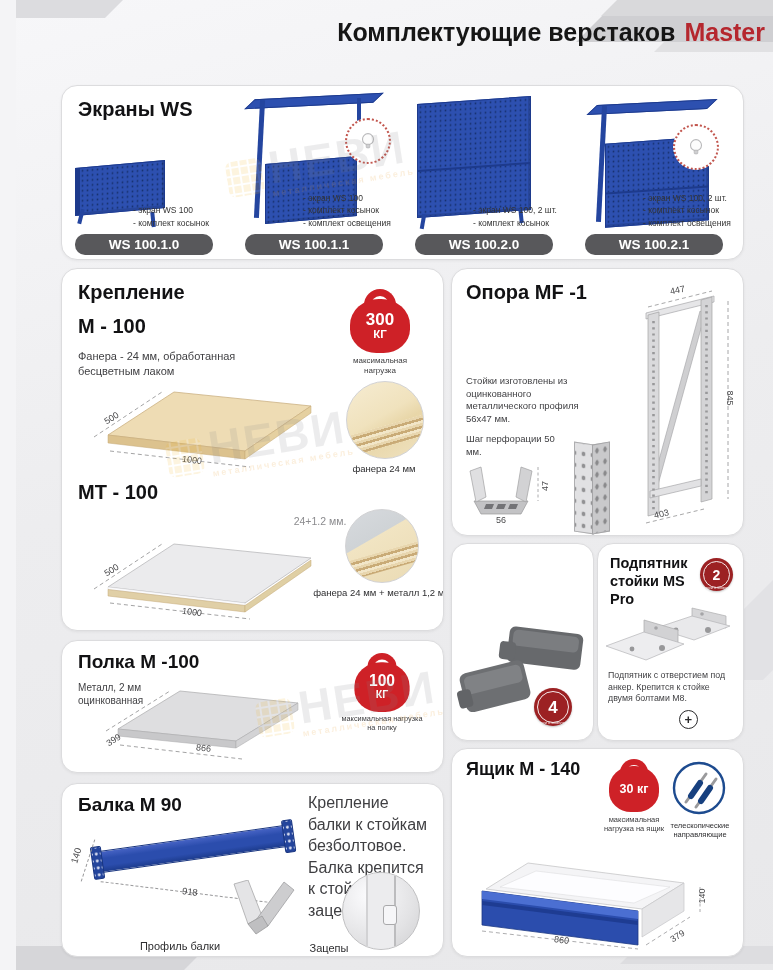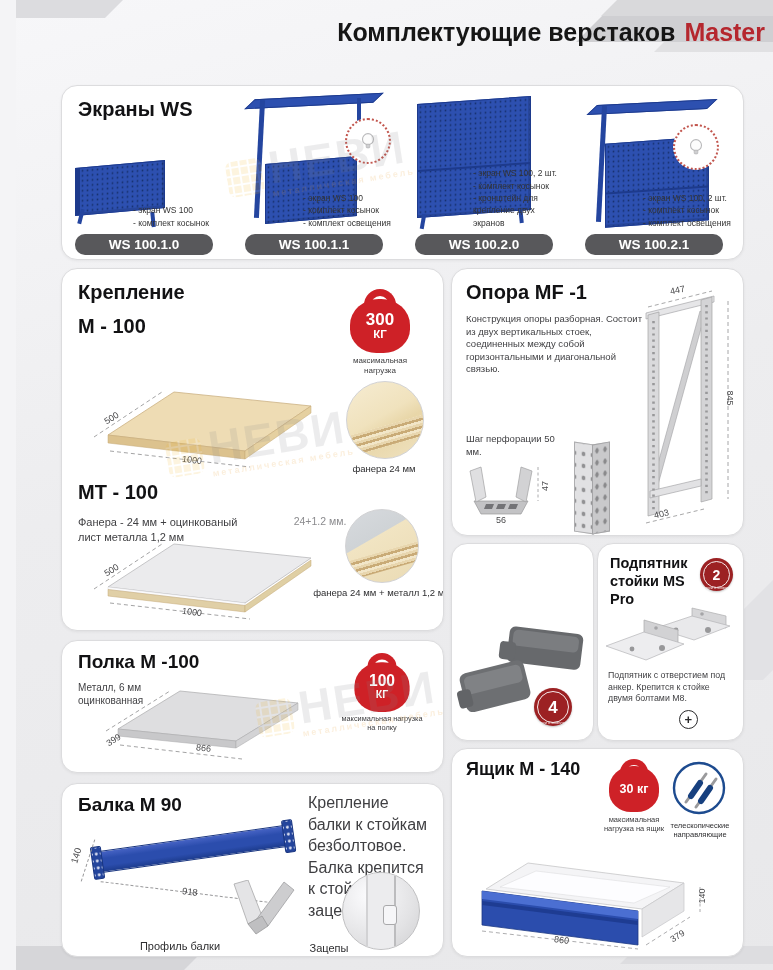--- a/index.html
+++ b/index.html
@@ -165,21 +165,20 @@
       <div class="shot">
         <div class="panel" style="left:2px;top:-8px;width:112px;height:112px;transform:skewY(-4deg)">
             <div class="split"></div>
           </div>
         <div class="leg" style="left:6px;top:106px;transform:rotate(10deg)"></div>
         <div class="leg" style="left:104px;top:100px;transform:rotate(-6deg)"></div>
       </div>
       <ul class="features">
         <li>экран WS 100, 2 шт.</li>
         <li>комплект косынок</li>
-        <li>кронштейн для крепление двух экранов</li>
       </ul>
       <div class="bar-label">WS 100.2.0</div>
     </div>
 
     <div class="product" style="left:523px">
       <div class="shot">
         <div class="frame-top" style="left:10px;top:-6px;width:112px;height:8px"></div>
         <div class="frame-post" style="left:14px;top:-2px;width:5px;height:116px;transform:rotate(3deg)"></div>
         <div class="panel" style="left:20px;top:32px;width:102px;height:82px;transform:skewY(-4deg)">
             <div class="split"></div>
@@ -196,20 +195,21 @@
         <li>комплект косынок</li>
         <li>комплект освещения</li>
       </ul>
       <div class="bar-label">WS 100.2.1</div>
     </div>
   </section>
 
   <section class="card" style="left:45px;top:268px;width:381px;height:361px">
     <h2 class="card-title" style="left:16px;top:12px">Крепление</h2>
     <h3 class="sub-title" style="left:16px;top:46px">М - 100</h3>
+    <p class="txt" style="left:16px;top:80px;width:205px;font-size:11px">Фанера - 24 мм, обработанная бесцветным лаком</p>
 
     <div class="board-wrap" style="left:16px;top:110px;width:245px;height:96px">
       <svg viewBox="0 0 245 96" width="245" height="96">
         <polygon points="30,56 96,13 233,27 167,72" fill="#eedcb4" stroke="#ccb183" stroke-width="0.8"></polygon>
         <polygon points="30,56 167,72 167,80 30,64" fill="#dcc28e" stroke="#c5a976" stroke-width="0.5"></polygon>
         <polygon points="167,72 233,27 233,34 167,80" fill="#e5d0a0" stroke="#c5a976" stroke-width="0.5"></polygon>
         <line x1="16" y1="58" x2="84" y2="13" stroke="#98989a" stroke-width="0.9" stroke-dasharray="4 3"></line>
         <line x1="32" y1="72" x2="172" y2="88" stroke="#98989a" stroke-width="0.9" stroke-dasharray="4 3"></line>
       </svg>
       <span class="dim" style="left:26px;top:34px;transform:rotate(-33deg)">500</span>
@@ -222,21 +222,20 @@
         <span class="val">300</span>
         <span class="unit">КГ</span>
       </div>
       <div class="cap">максимальная нагрузка</div>
     </div>
 
     <div class="detail-circle ply" style="left:284px;top:112px;width:76px;height:76px"></div>
     <div class="circ-cap" style="left:254px;top:194px;width:136px">фанера 24 мм</div>
 
     <h3 class="sub-title" style="left:16px;top:212px">МТ - 100</h3>
-    <p class="txt" style="left:16px;top:246px;width:185px;font-size:11px">Фанера - 24 мм + оцинкованый лист металла 1,2 мм</p>
     <div class="txt" style="left:228px;top:246px;width:60px;font-size:10.5px;color:#8b8b8e;text-align:center">24+1.2 мм.</div>
 
     <div class="board-wrap" style="left:16px;top:262px;width:245px;height:96px">
       <svg viewBox="0 0 245 96" width="245" height="96">
         <polygon points="30,56 96,13 233,27 167,72" fill="#ebebed" stroke="#b9b9bb" stroke-width="0.8"></polygon>
         <polygon points="30,56 167,72 167,74.5 30,58.5" fill="#fbfbfd" stroke="#cfcfd1" stroke-width="0.4"></polygon>
         <polygon points="30,58.5 167,74.5 167,81 30,65" fill="#e0cfa6" stroke="#c5a976" stroke-width="0.5"></polygon>
         <polygon points="167,74.5 233,29 233,35 167,81" fill="#dfcfa4" stroke="#c5a976" stroke-width="0.5"></polygon>
         <line x1="16" y1="58" x2="84" y2="13" stroke="#98989a" stroke-width="0.9" stroke-dasharray="4 3"></line>
         <line x1="32" y1="72" x2="172" y2="88" stroke="#98989a" stroke-width="0.9" stroke-dasharray="4 3"></line>
@@ -244,21 +243,21 @@
       <span class="dim" style="left:26px;top:34px;transform:rotate(-33deg)">500</span>
       <span class="dim" style="left:104px;top:76px;transform:rotate(7deg)">1000</span>
     </div>
 
     <div class="detail-circle plymetal" style="left:283px;top:240px;width:72px;height:72px"></div>
     <div class="circ-cap" style="left:250px;top:318px;width:140px">фанера 24 мм + металл 1,2 мм</div>
   </section>
 
   <section class="card" style="left:435px;top:268px;width:291px;height:266px">
     <h2 class="card-title" style="left:14px;top:12px">Опора MF -1</h2>
-    <p class="txt" style="left:14px;top:44px;width:178px;font-size:9.5px">Конструкция опоры разборная. Состоит из двух вертикальных стоек, соединенных между собой горизонтальными и диагональной связью.</p>
+    <p class="txt" style="left:14px;top:106px;width:125px;font-size:9.5px">Стойки изготовлены из оцинкованного металлического профиля 56х47 мм.</p>
     <p class="txt" style="left:14px;top:164px;width:100px;font-size:9.5px">Шаг перфорации 50 мм.</p>
 
     <div class="board-wrap" style="left:12px;top:196px;width:96px;height:64px">
       <svg viewBox="0 0 80 50" width="80" height="50">
         <polygon points="10,36 64,36 57,49 17,49" fill="#c3c3c5" stroke="#98989a" stroke-width="0.7"></polygon>
         <polygon points="6,6 17,2 22,32 12,37" fill="#dfdfe1" stroke="#a0a0a2" stroke-width="0.7"></polygon>
         <polygon points="57,2 68,6 62,37 52,32" fill="#d2d2d4" stroke="#a0a0a2" stroke-width="0.7"></polygon>
         <polygon points="22,39 30,39 28,44 20,44" fill="#737376"></polygon>
         <polygon points="34,39 42,39 40,44 32,44" fill="#737376"></polygon>
         <polygon points="46,39 54,39 52,44 44,44" fill="#737376"></polygon>
@@ -339,21 +338,21 @@
     </div>
     <p class="txt" style="left:10px;top:126px;width:128px;font-size:8.8px">Подпятник с отверстием под анкер. Крепится к стойке двумя болтами М8.</p>
     <div class="option-row" style="left:72px;top:166px">
       <span class="plus-icon"></span>
       <span class="option-label">Опция</span>
     </div>
   </section>
 
   <section class="card" style="left:45px;top:640px;width:381px;height:131px">
     <h2 class="card-title" style="left:16px;top:10px;font-size:19px">Полка М -100</h2>
-    <p class="txt" style="left:16px;top:40px;width:100px;font-size:10px">Металл, 6 мм оцинкованная</p>
+    <p class="txt" style="left:16px;top:40px;width:100px;font-size:10px">Металл, 2 мм оцинкованная</p>
     <div class="board-wrap" style="left:30px;top:38px;width:235px;height:92px">
       <svg viewBox="0 0 230 84" width="230" height="84">
         <polygon points="26,50 88,12 206,24 144,62" fill="#dedee0" stroke="#b2b2b4" stroke-width="0.8"></polygon>
         <polygon points="26,50 144,62 144,69 26,57" fill="#c8c8ca" stroke="#a9a9ab" stroke-width="0.5"></polygon>
         <polygon points="144,62 206,24 206,31 144,69" fill="#d3d3d5" stroke="#a9a9ab" stroke-width="0.5"></polygon>
         <line x1="14" y1="52" x2="78" y2="12" stroke="#98989a" stroke-width="0.9" stroke-dasharray="4 3"></line>
         <line x1="28" y1="66" x2="150" y2="80" stroke="#98989a" stroke-width="0.9" stroke-dasharray="4 3"></line>
       </svg>
       <span class="dim" style="left:14px;top:56px;transform:rotate(-32deg)">399</span>
       <span class="dim" style="left:104px;top:64px;transform:rotate(6deg)">866</span>

